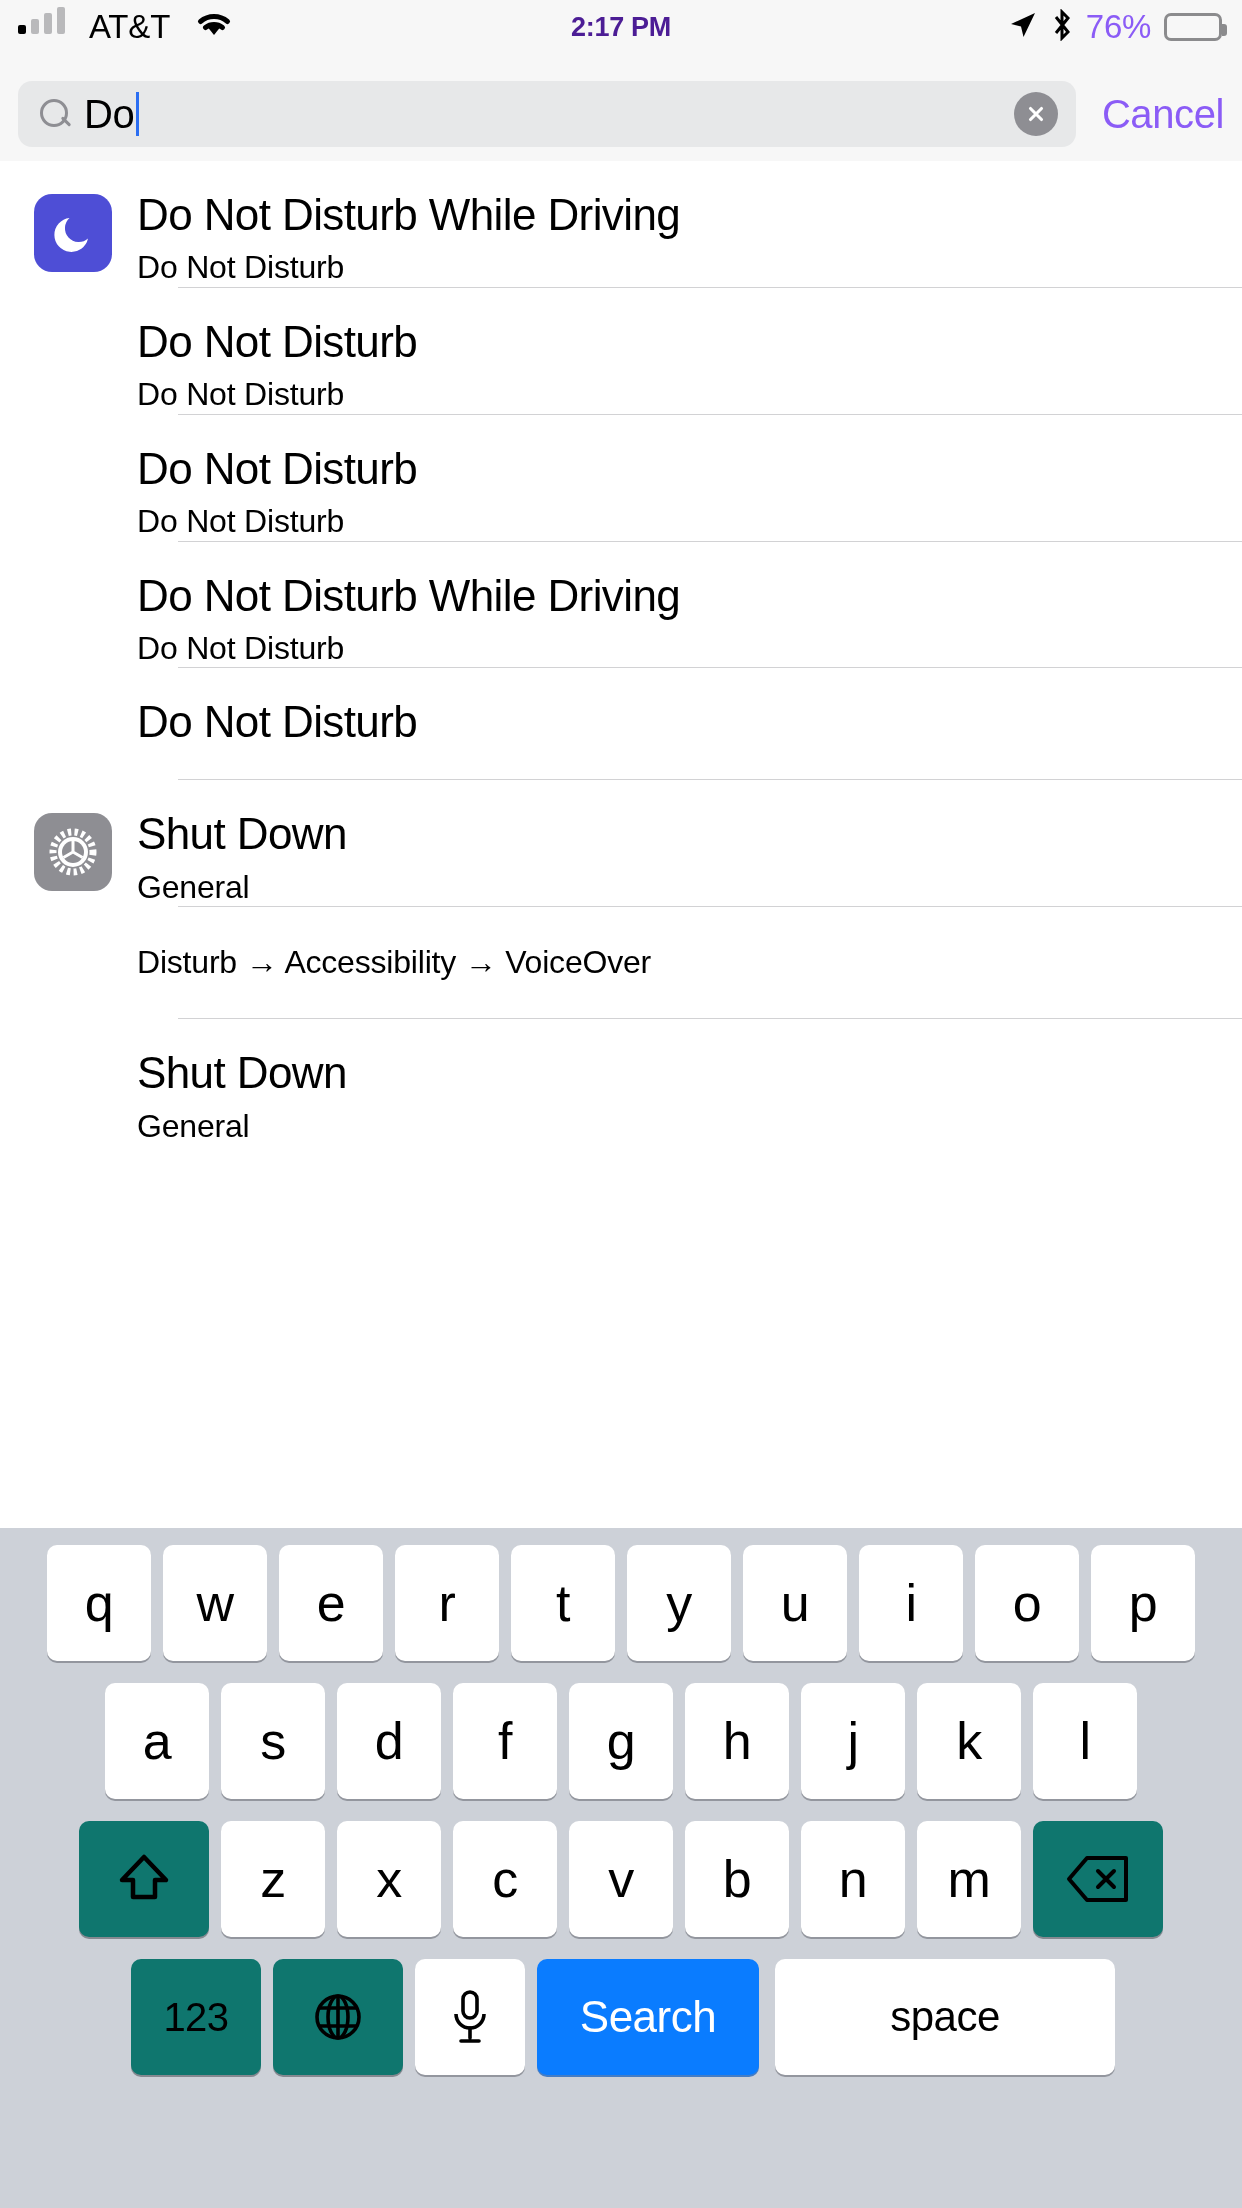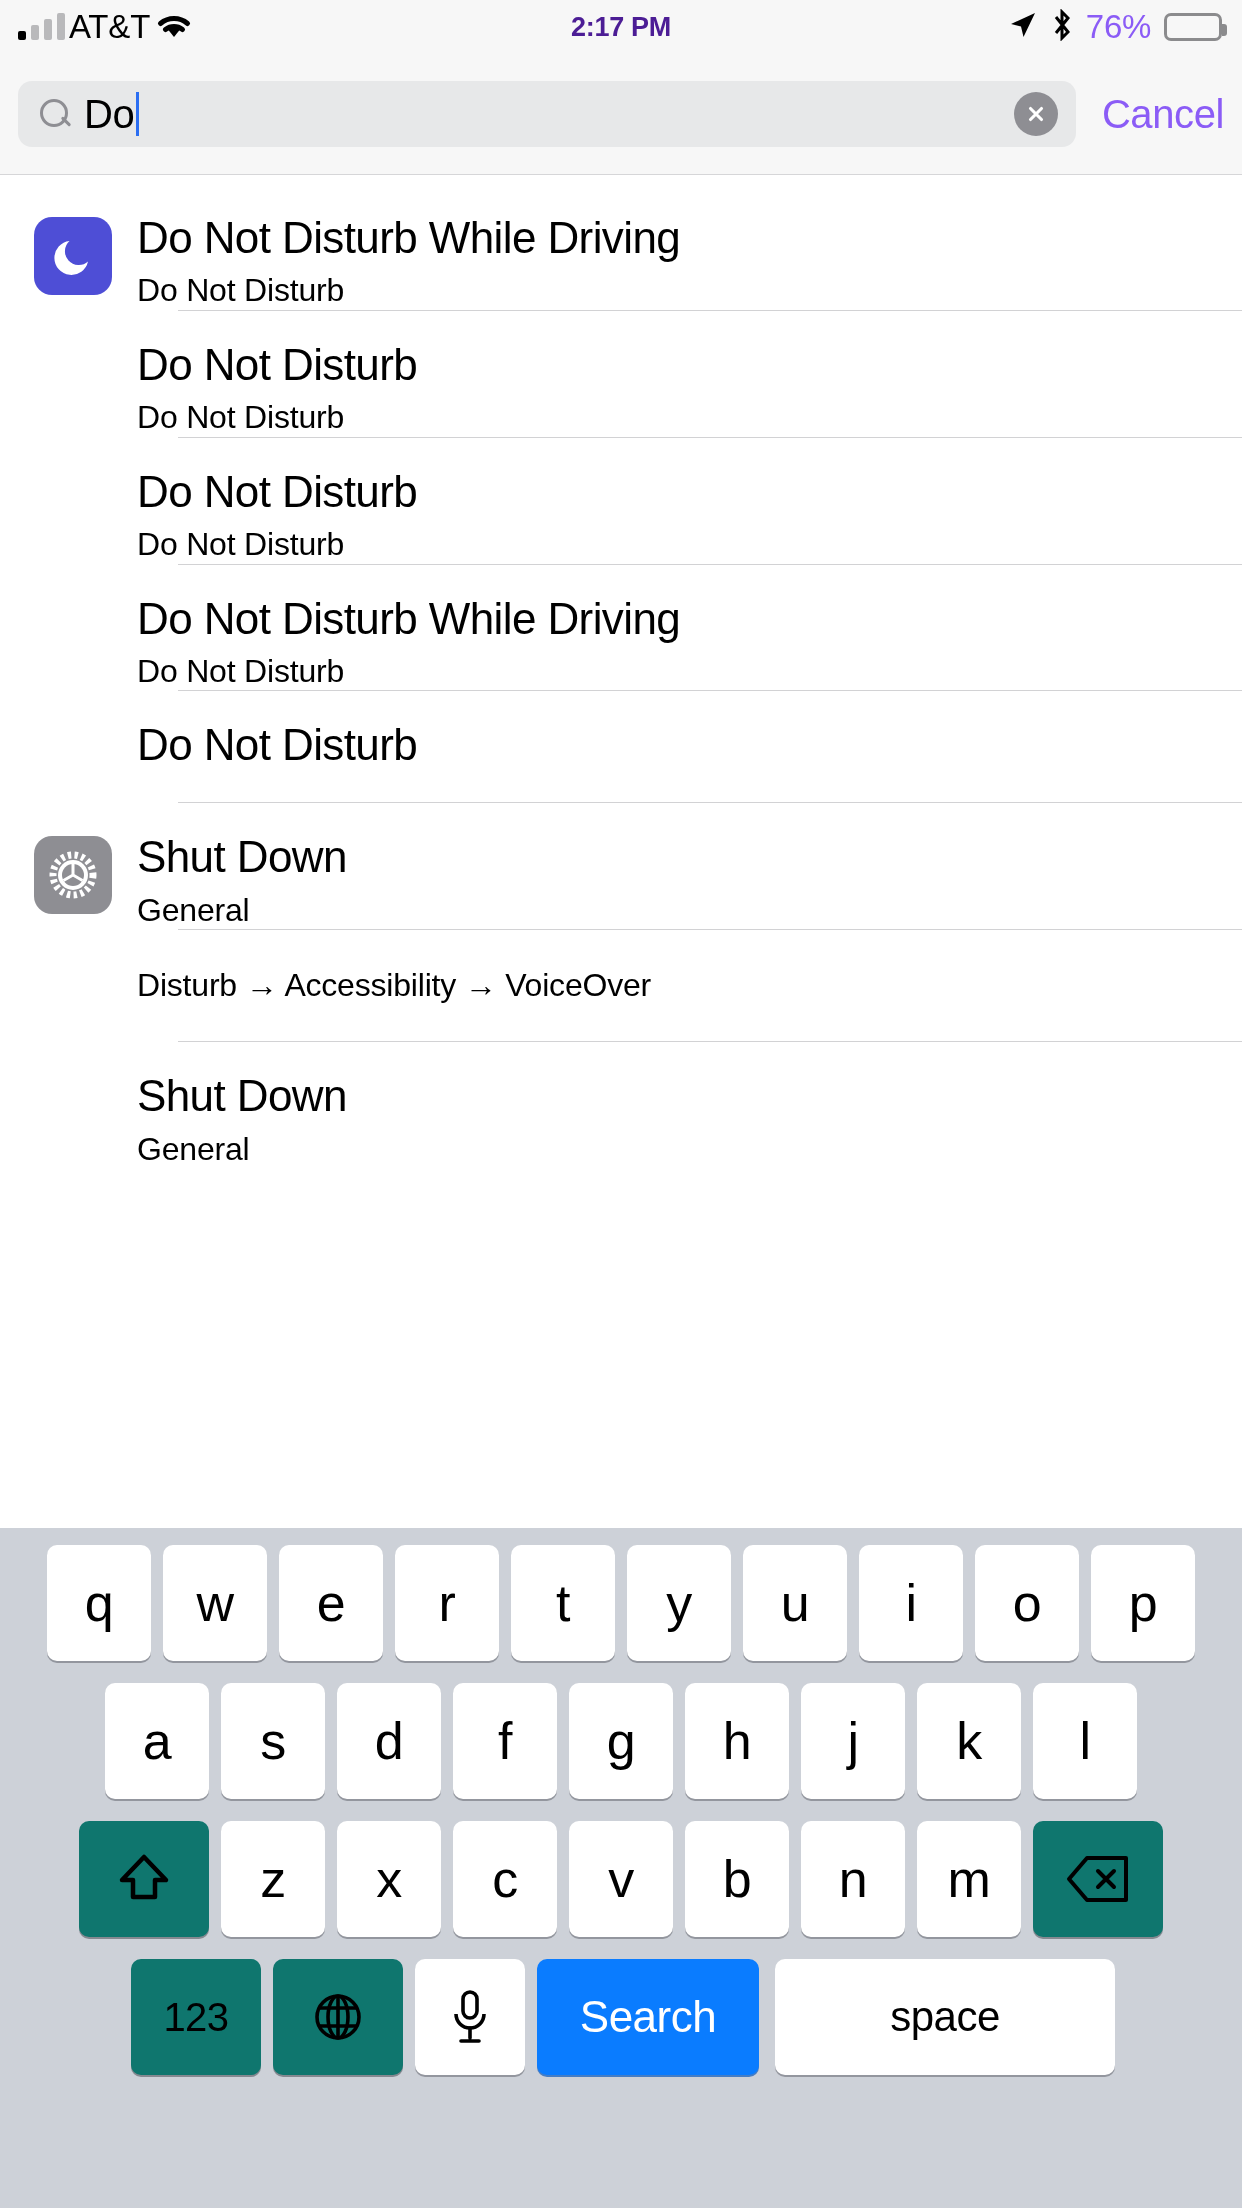--- a/index.html
+++ b/index.html
@@ -10,21 +10,21 @@
     overflow:hidden;
   }
   #screen { position:relative; width:1242px; height:2208px; background:#fff; }
 
   
   .statusbar{
     position:absolute; top:0; left:0; width:1242px; height:54px;
     background:#f7f7f7;
     display:flex; align-items:center;
   }
-  .sb-left{ position:absolute; left:18px; display:flex; align-items:center; gap:4px; }
+  .sb-left{ position:absolute; left:18px; display:flex; gap:24px; }
   .sb-center{ position:absolute; left:0; width:1242px; text-align:center;
               font-size:27px; font-weight:600; color:#4c1d95; letter-spacing:-0.3px;}
   .sb-right{ position:absolute; right:20px; display:flex; align-items:center; gap:13px; }
 
   .bars{ display:flex; align-items:flex-end; gap:5px; height:26px; }
   .bars i{ display:block; width:8px; border-radius:2px; background:#b9b9bb; }
   .bars i.on{ background:#000; }
   .bars i:nth-child(1){ height:9px; }
   .bars i:nth-child(2){ height:15px; }
   .bars i:nth-child(3){ height:21px; }
@@ -59,21 +59,21 @@
   .caret{ width:3px; height:44px; background:#2b6ef2; margin-left:2px; }
   .clearbtn{
     position:absolute; right:18px; top:50%; transform:translateY(-50%);
     width:44px; height:44px; border-radius:50%; background:#8e8e93;
     display:flex; align-items:center; justify-content:center;
   }
   .clearbtn svg{ width:22px; height:22px; }
   .cancel{ font-size:40px; color:#8b5cf6; letter-spacing:-0.4px; margin-left:26px; }
 
   
-  .results{ position:absolute; top:184px; left:0; width:1242px; height:1353px;
+  .results{ position:absolute; top:161px; left:0; width:1242px; height:1353px;
             background:#fff; overflow:hidden; }
   .row{ position:relative; display:flex; align-items:flex-start; padding:0 0 0 34px; }
   .row .icon{ flex:0 0 78px; width:78px; height:78px; border-radius:18px;
               display:flex; align-items:center; justify-content:center; margin-top:33px; }
   .row .icon.blank{ background:transparent; }
   .row .icon.dnd{ background:#4e4ed6; }
   .row .icon.gear{ background:#8e8e93; }
   .row .txt{ flex:1; padding-left:25px; padding-top:28px; }
   .row .title{ font-size:44px; color:#000; letter-spacing:-0.6px; line-height:1.17; }
   .row .sub{ font-size:32px; color:#000; letter-spacing:-0.2px; margin-top:8px; line-height:1.2; }

